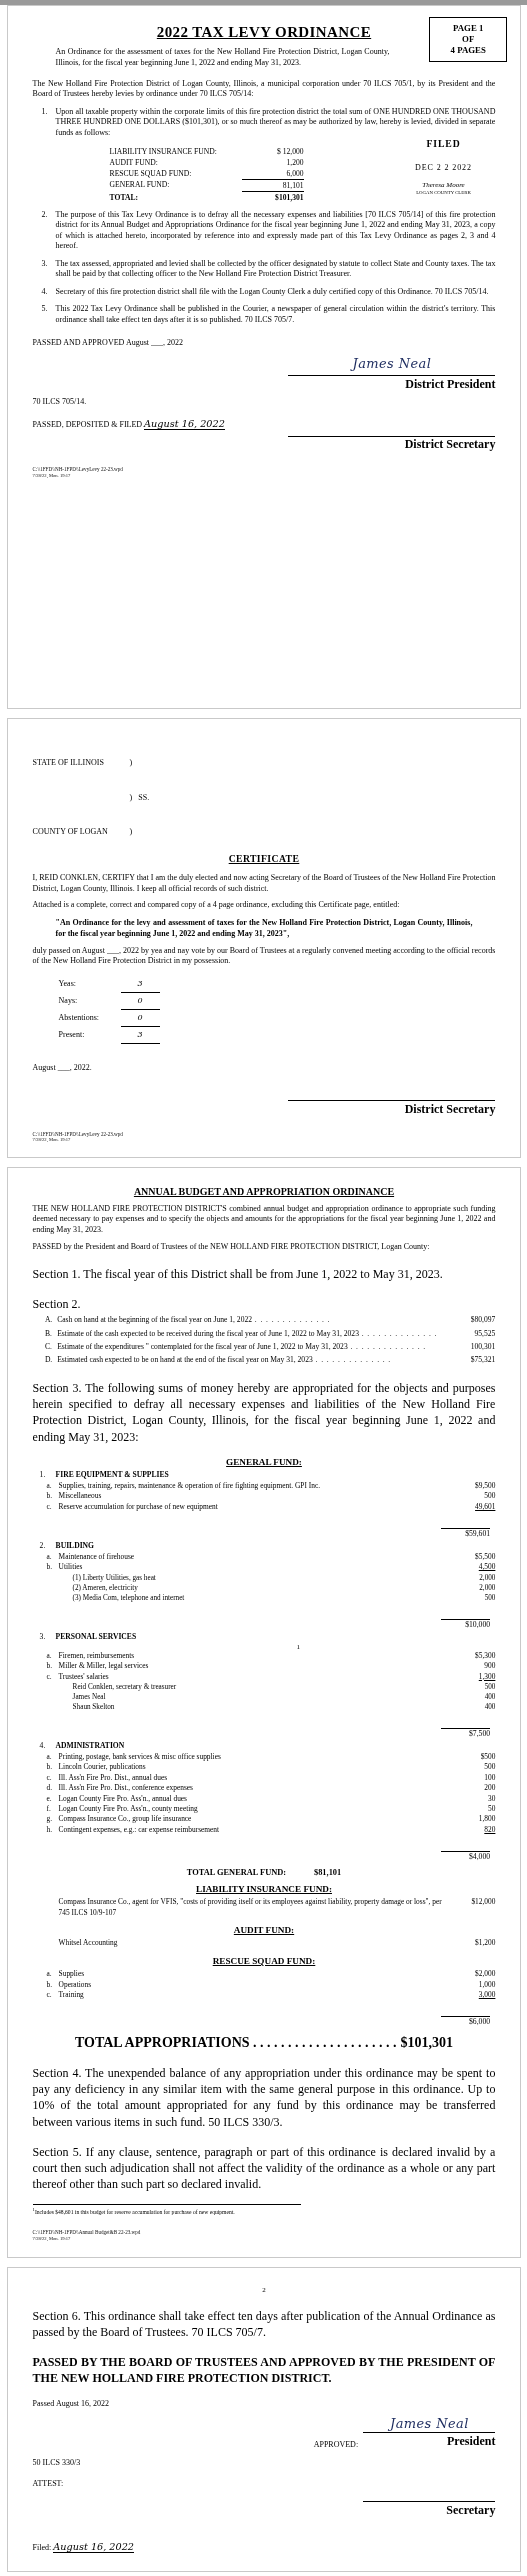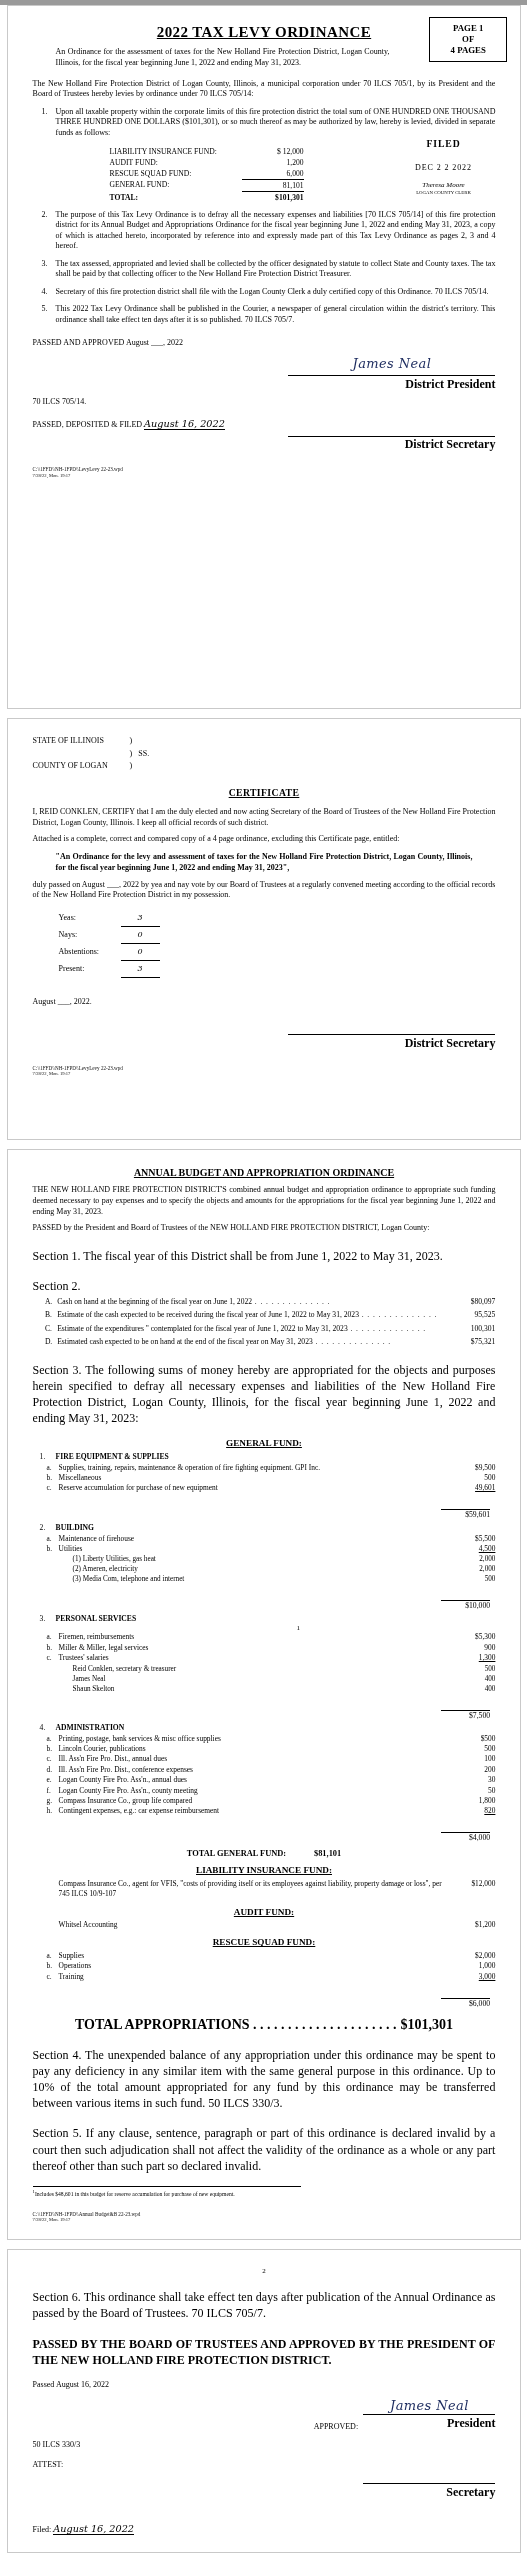--- a/index.html
+++ b/index.html
@@ -50,21 +50,21 @@
     transform:skewX(-12deg);letter-spacing:0.4px;color:#1c2b5e;}
   .scriptsig.blk{color:#111;}
 
   .passrow{font-size:8px;margin-top:12.3px;}
 
   .footer{font-size:5.1px;line-height:1.3;margin-top:14px;color:#111;}
   .footer .l2{font-size:4.6px;}
 
   .certtitle{text-align:center;font-weight:bold;font-size:9.7px;text-decoration:underline;margin:14px 0 8.8px 0;letter-spacing:0.4px;}
   .stateblk{font-size:8px;line-height:1.6;margin-top:3.5px;}
-  .stateblk .brace{display:inline-block;width:97px;}
+  .stateblk .brace{display:inline-block;width:97px;margin-top:22px;}
   .quote{font-size:8px;line-height:1.35;margin:7px 23px 0 23px;text-align:justify;font-weight:bold;}
   .votes{font-size:8px;line-height:2;margin-top:8.8px;margin-left:26px;}
   .votes .vl{display:inline-block;width:62px;}
 
   .hdr2{text-align:center;font-weight:bold;font-size:10px;text-decoration:underline;margin:5.3px 0 7px 0;}
   .secline{font-size:12px;line-height:1.35;margin-top:14px;text-align:justify;}
   .itemrow{display:flex;font-size:7.6px;line-height:1.42;margin-top:2.6px;}
   .itemrow .k{width:24.6px;flex:none;padding-left:12.3px;box-sizing:border-box;}
   .itemrow .txt{flex:1;}
   .itemrow .val{width:55px;text-align:right;flex:none;}
@@ -386,21 +386,21 @@
       <div class="t">Logan County Fire Pro. Ass'n., annual dues</div>
       <div class="v">30</div>
     </div>
     <div class="lvl2">
       <div class="n">f.</div>
       <div class="t">Logan County Fire Pro. Ass'n., county meeting</div>
       <div class="v">50</div>
     </div>
     <div class="lvl2">
       <div class="n">g.</div>
-      <div class="t">Compass Insurance Co., group life compared</div>
+      <div class="t">Compass Insurance Co., group life insurance</div>
       <div class="v">1,800</div>
     </div>
     <div class="lvl2">
       <div class="n">h.</div>
       <div class="t">Contingent expenses, e.g.: car expense reimbursement</div>
       <div class="v ul">820</div>
     </div>
     <div class="subtotal"><span class="b">$4,000</span></div>
 
     <div class="totline">

